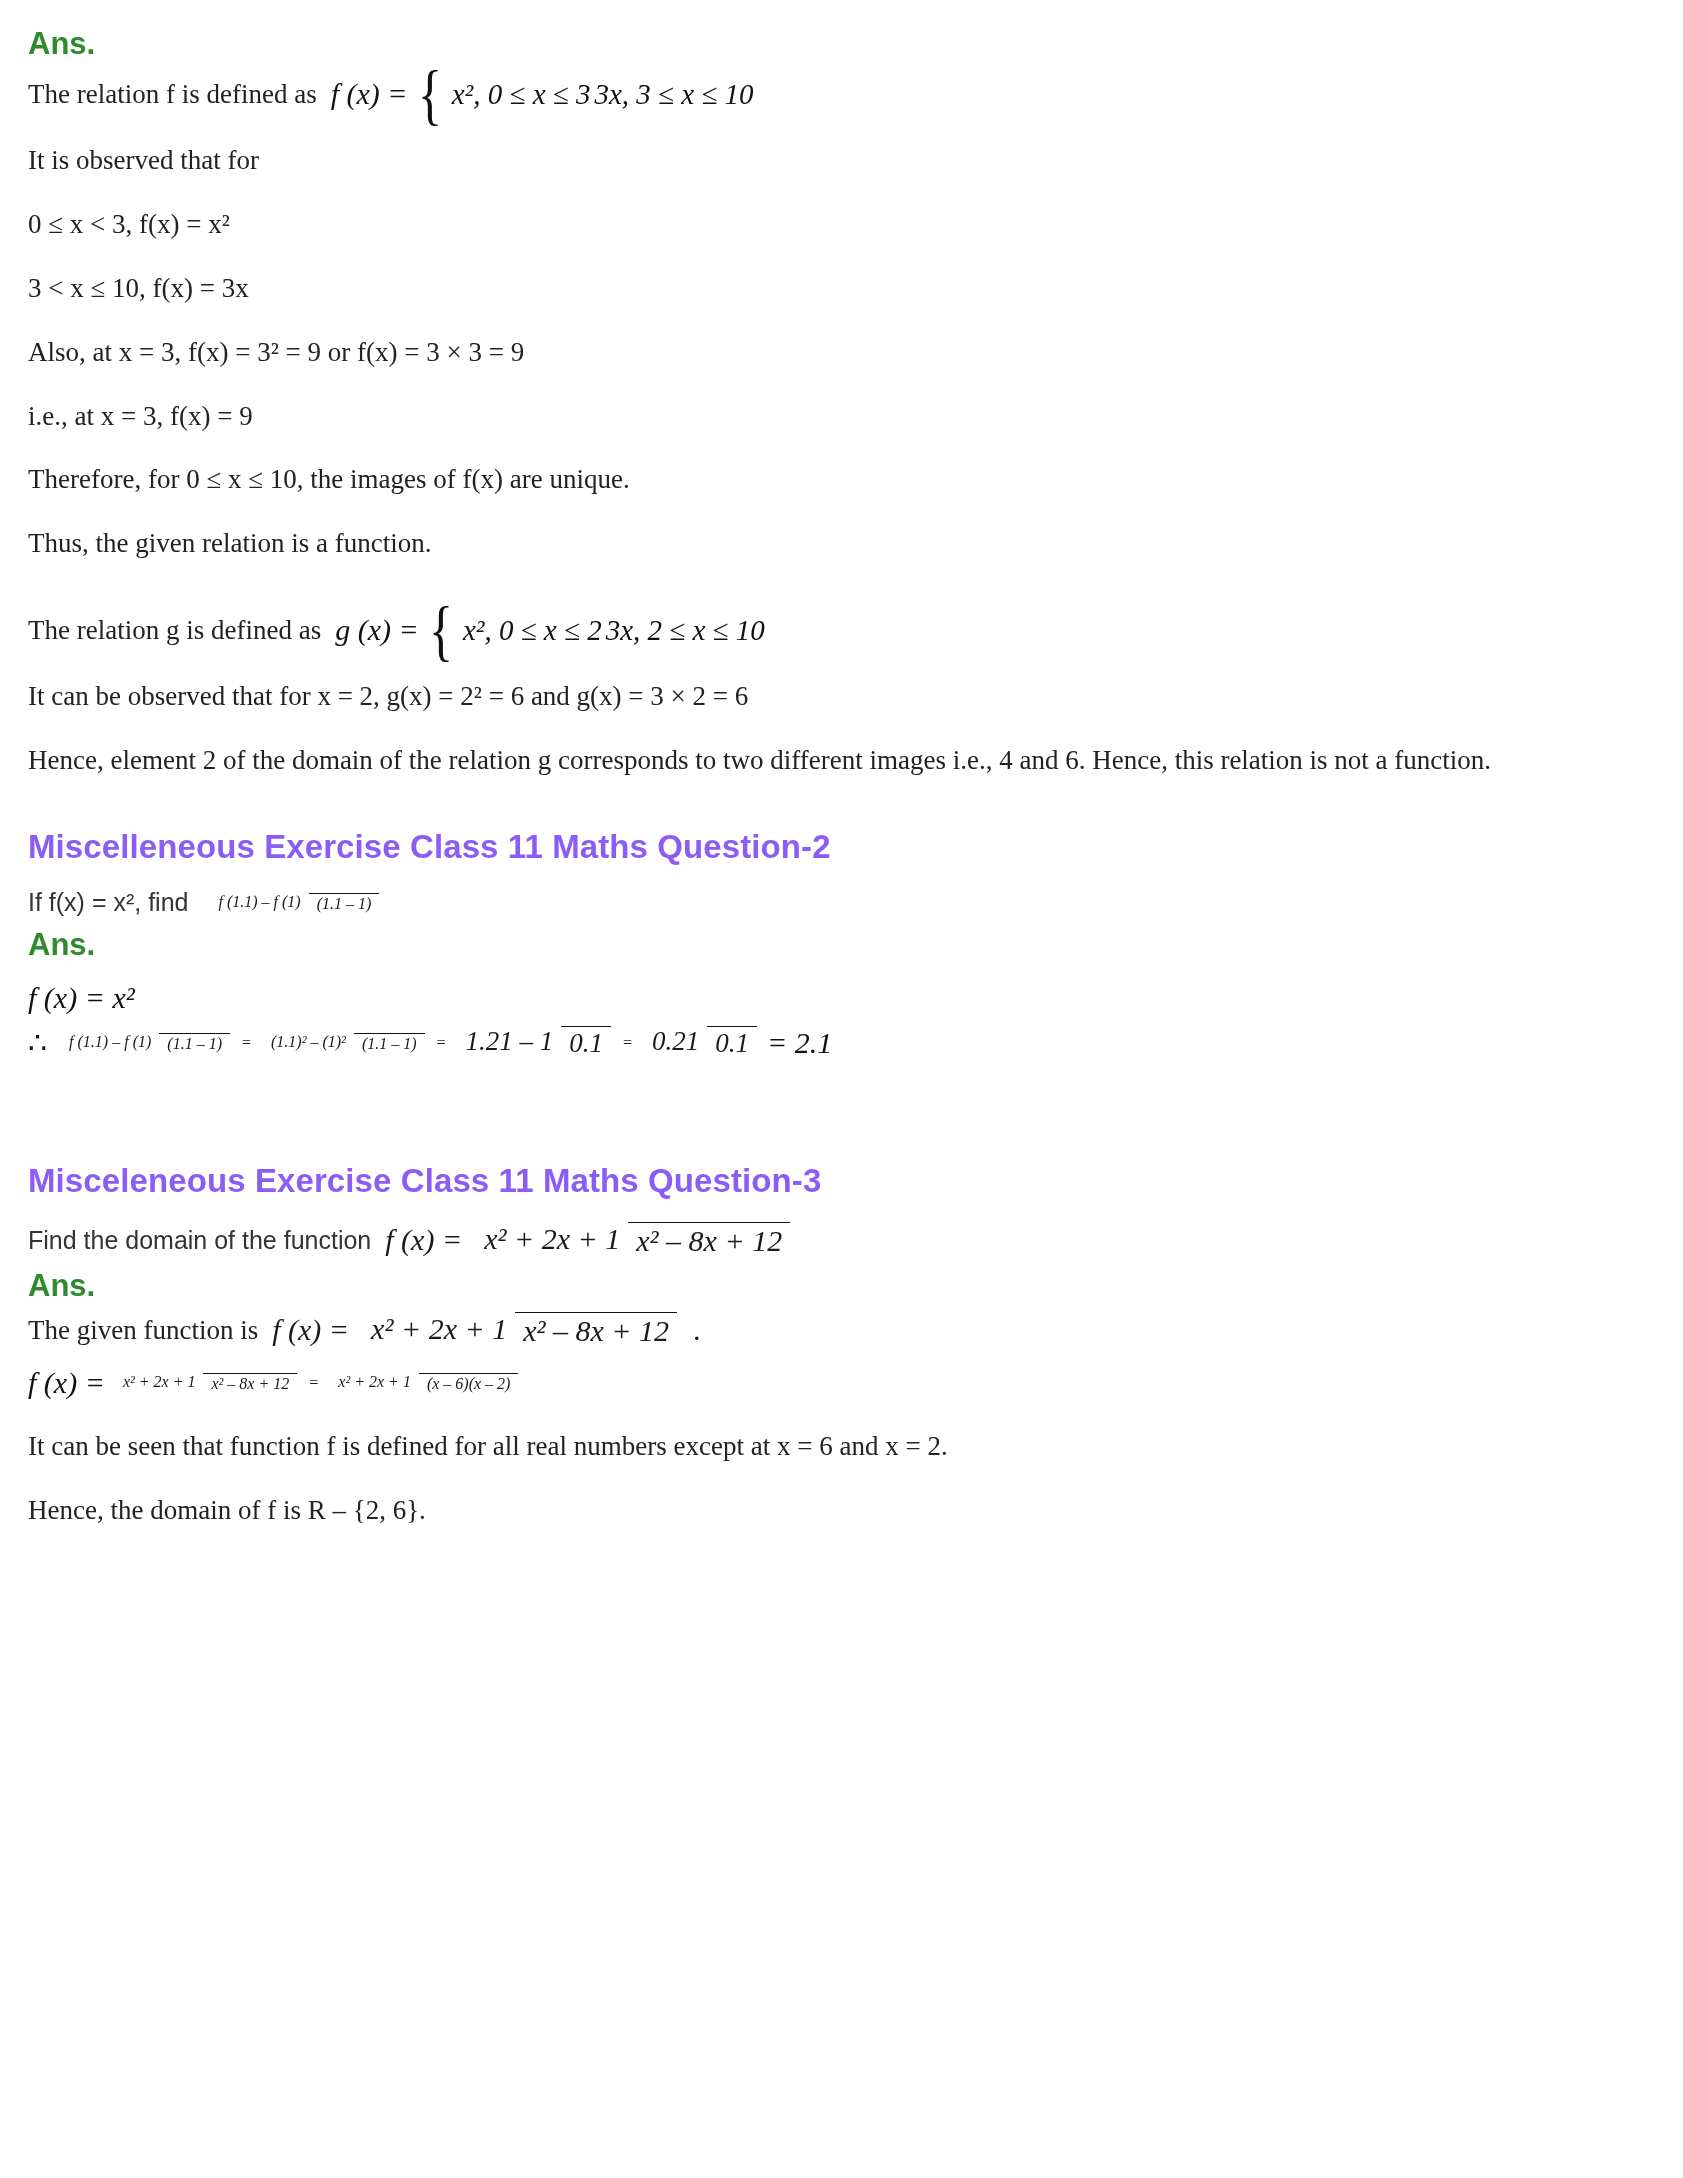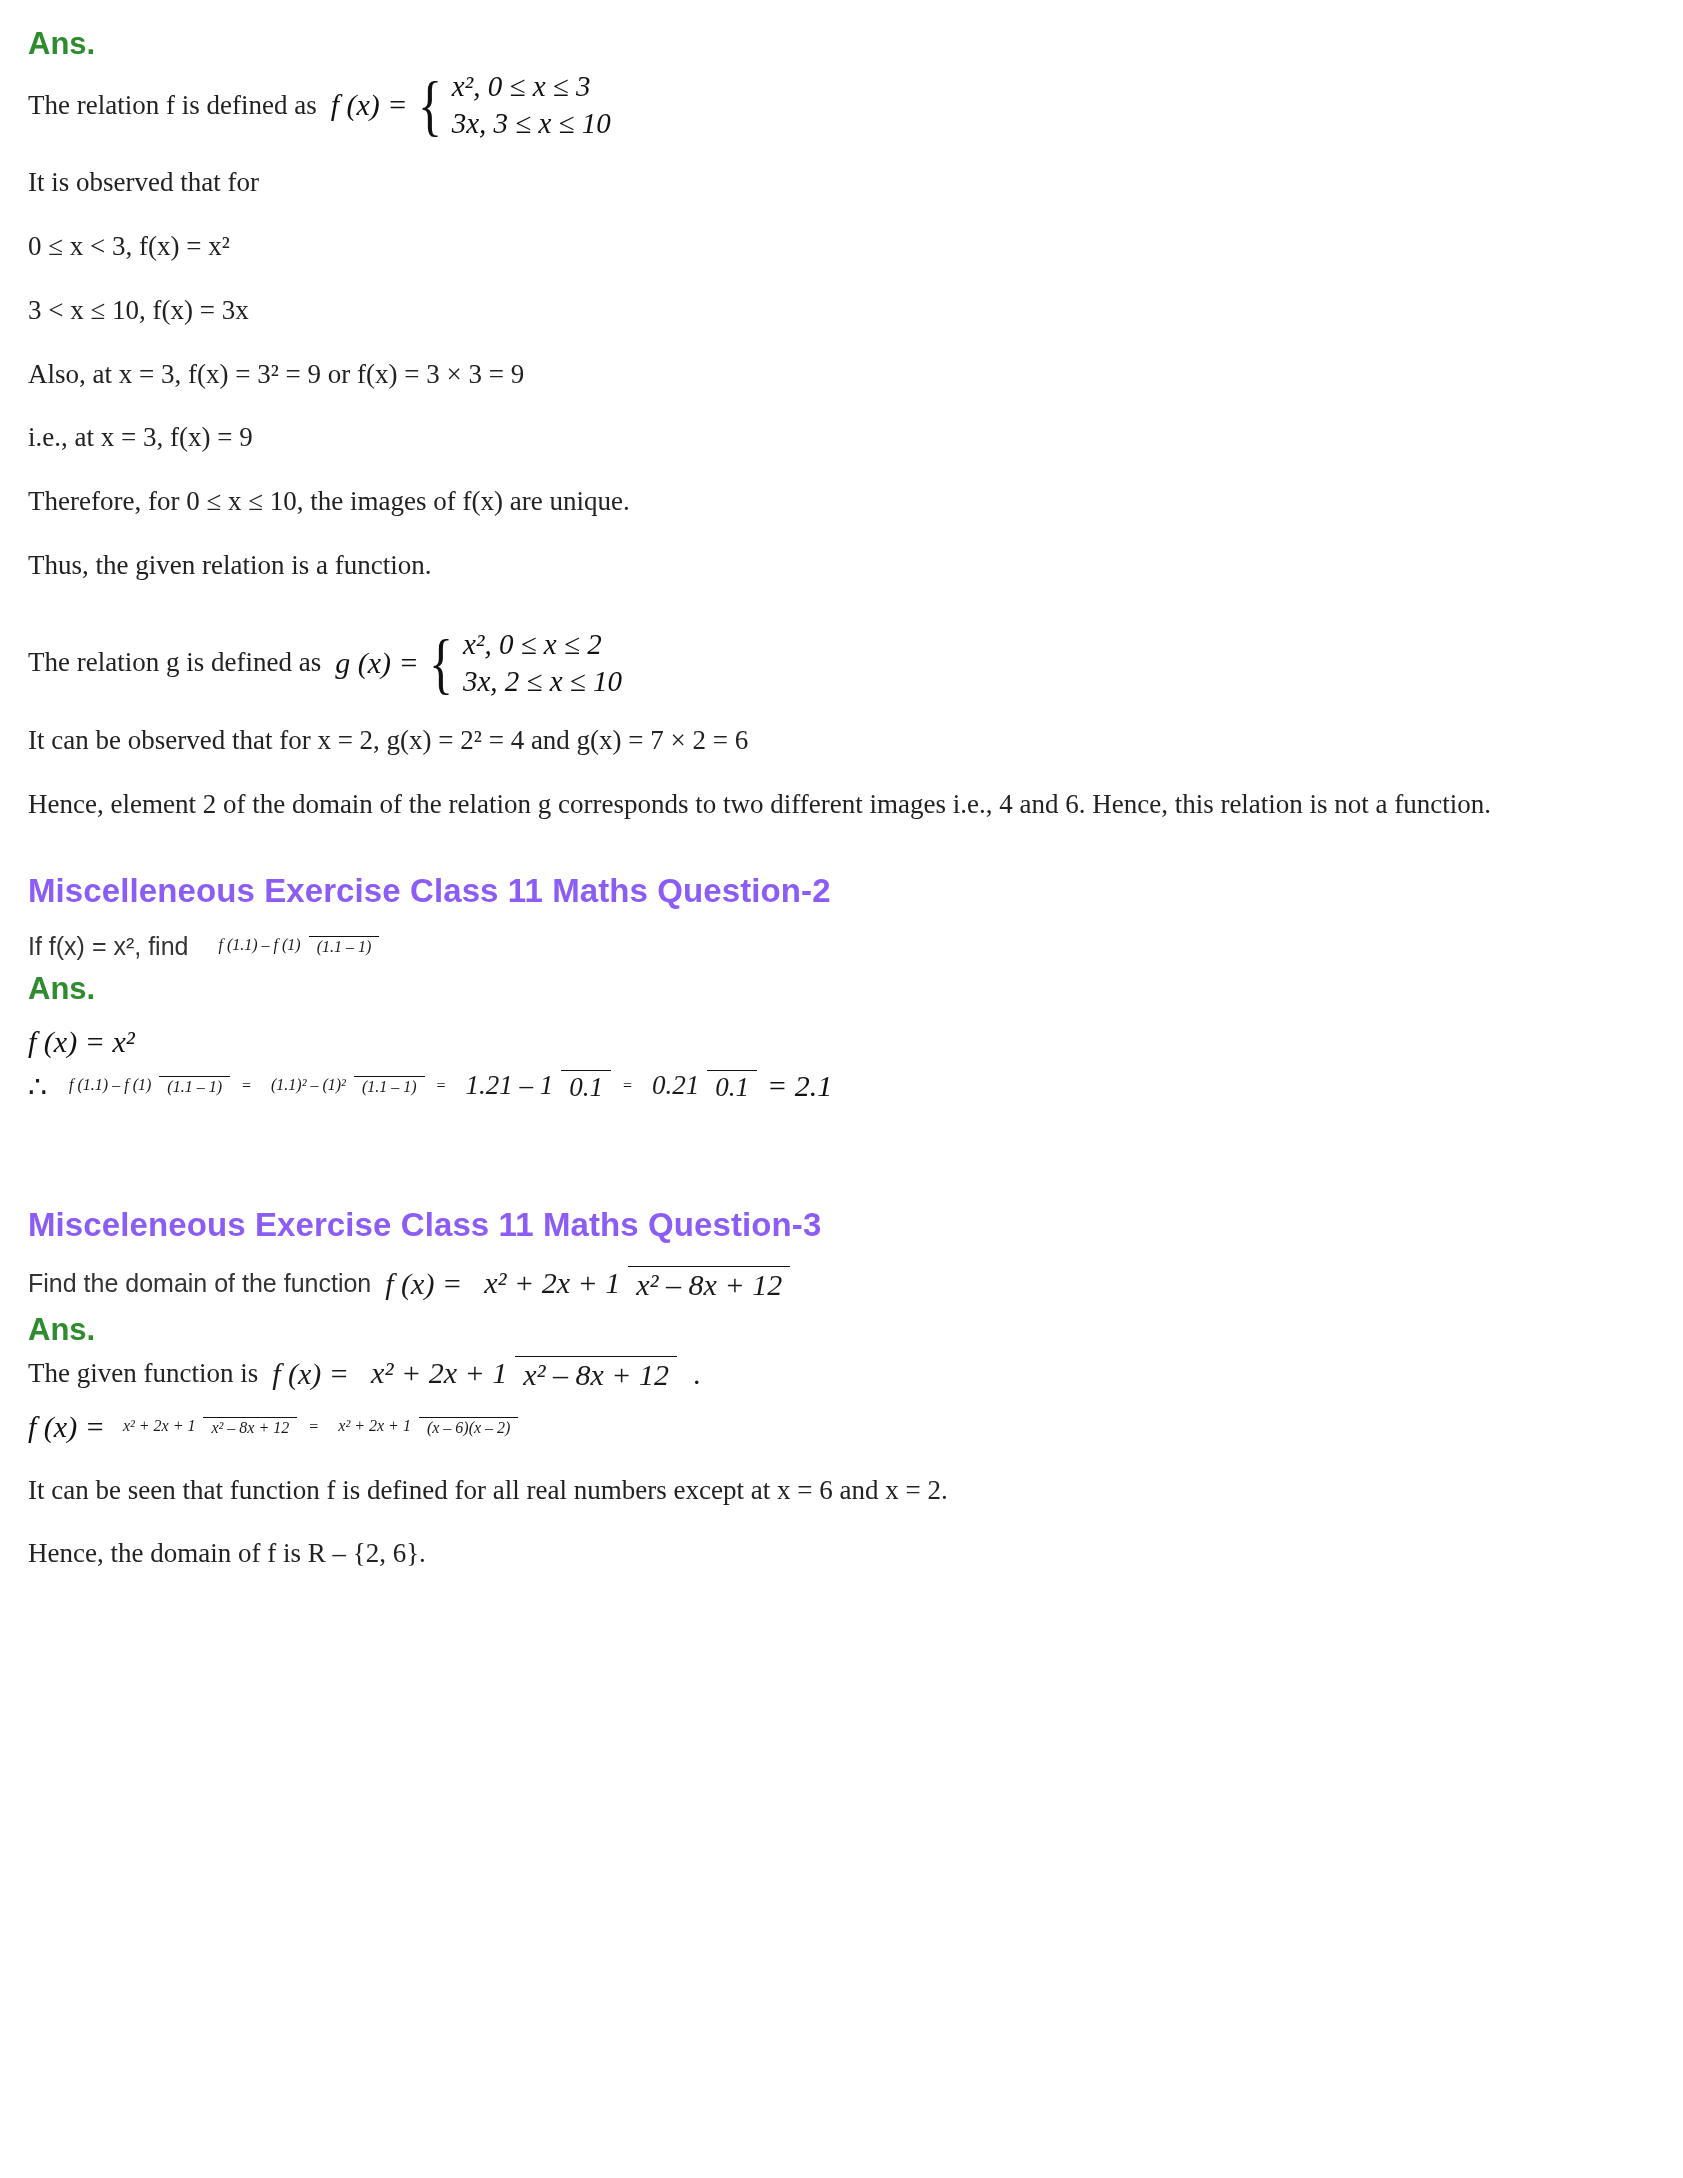--- a/index.html
+++ b/index.html
@@ -77,21 +77,21 @@
   .brace {
     font-size: 67px;
     line-height: 0.72;
     font-style: normal;
     font-family: "Liberation Serif", serif;
     transform: scaleX(0.75);
     display: inline-block;
   }
   .cases {
     display: inline-flex;
-    flex-direction: column;
+    flex-direction: row;
     justify-content: center;
     gap: 4px;
     font-size: 29px;
   }
   .cases > span {
     white-space: nowrap;
   }
   .frac {
     display: inline-flex;
     flex-direction: row;
@@ -173,21 +173,21 @@
     <span class="math piece">
       <span class="up">g (x) =</span>
       <span class="brace">{</span>
       <span class="cases">
         <span>x², 0 ≤ x ≤ 2</span>
         <span>3x, 2 ≤ x ≤ 10</span>
       </span>
     </span>
   </div>
 
-  <div class="para">It can be observed that for x = 2, g(x) = 2² = 4 and g(x) = 7 × 2 = 6</div>
+  <div class="para">It can be observed that for x = 2, g(x) = 2² = 6 and g(x) = 3 × 2 = 6</div>
   <div class="para">Hence, element 2 of the domain of the relation g corresponds to two different images i.e., 4 and 6. Hence, this relation is not a function.</div>
 
   <div class="q-heading">Miscelleneous Exercise Class 11 Maths Question-2</div>
 
   <div class="row">
     <span class="lead sans">If f(x) = x², find</span>
     <span class="frac">
       <span class="num">f (1.1) – f (1)</span>
       <span class="den">(1.1 – 1)</span>
     </span>

